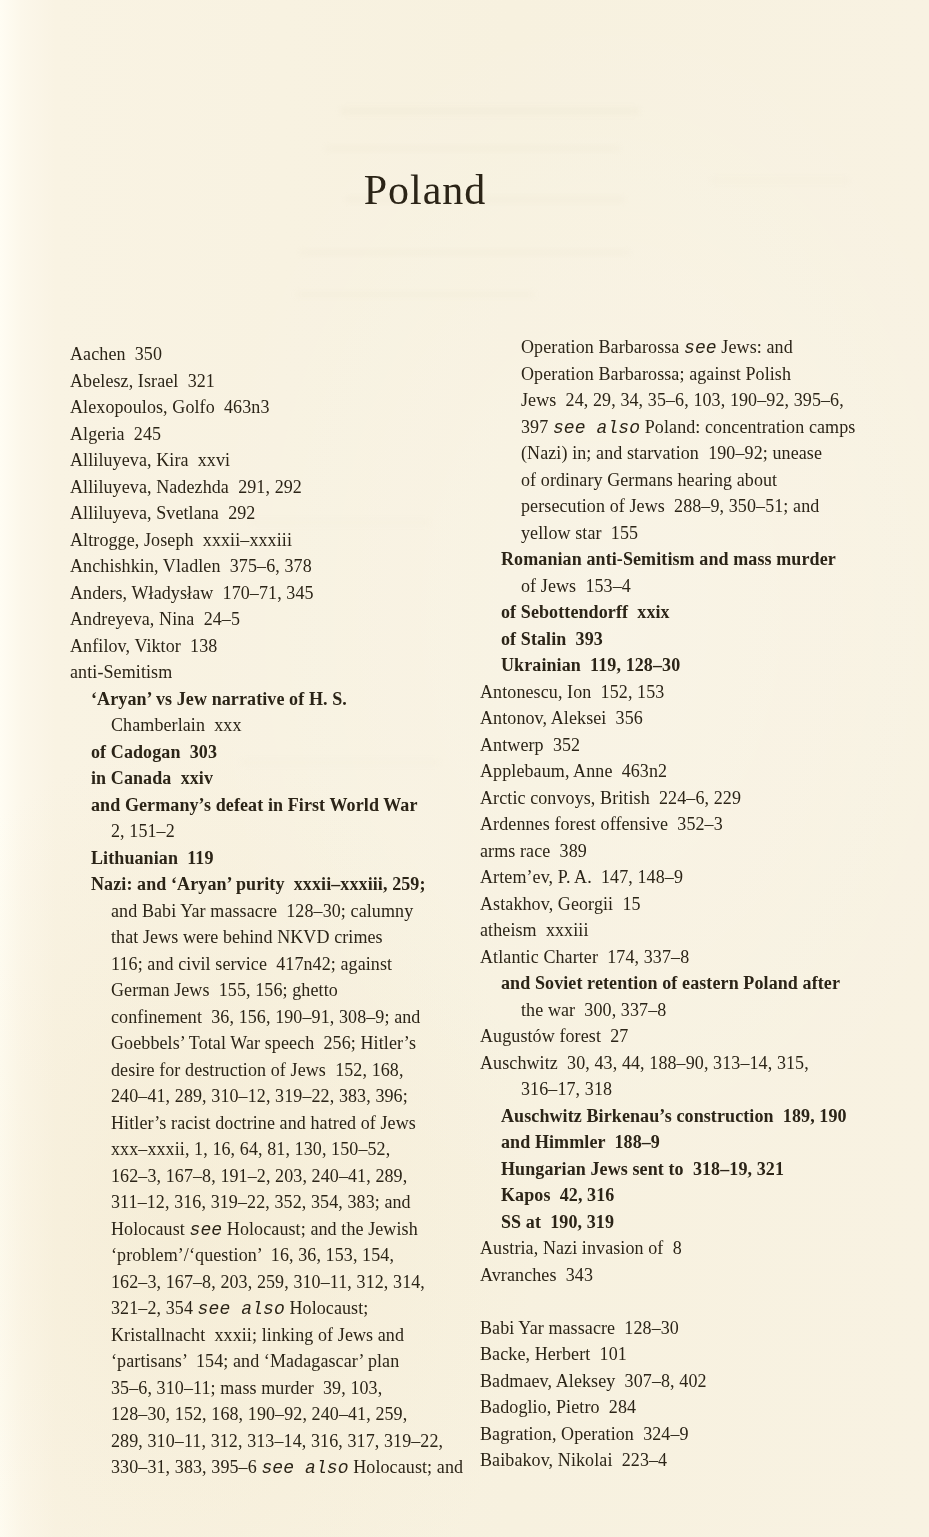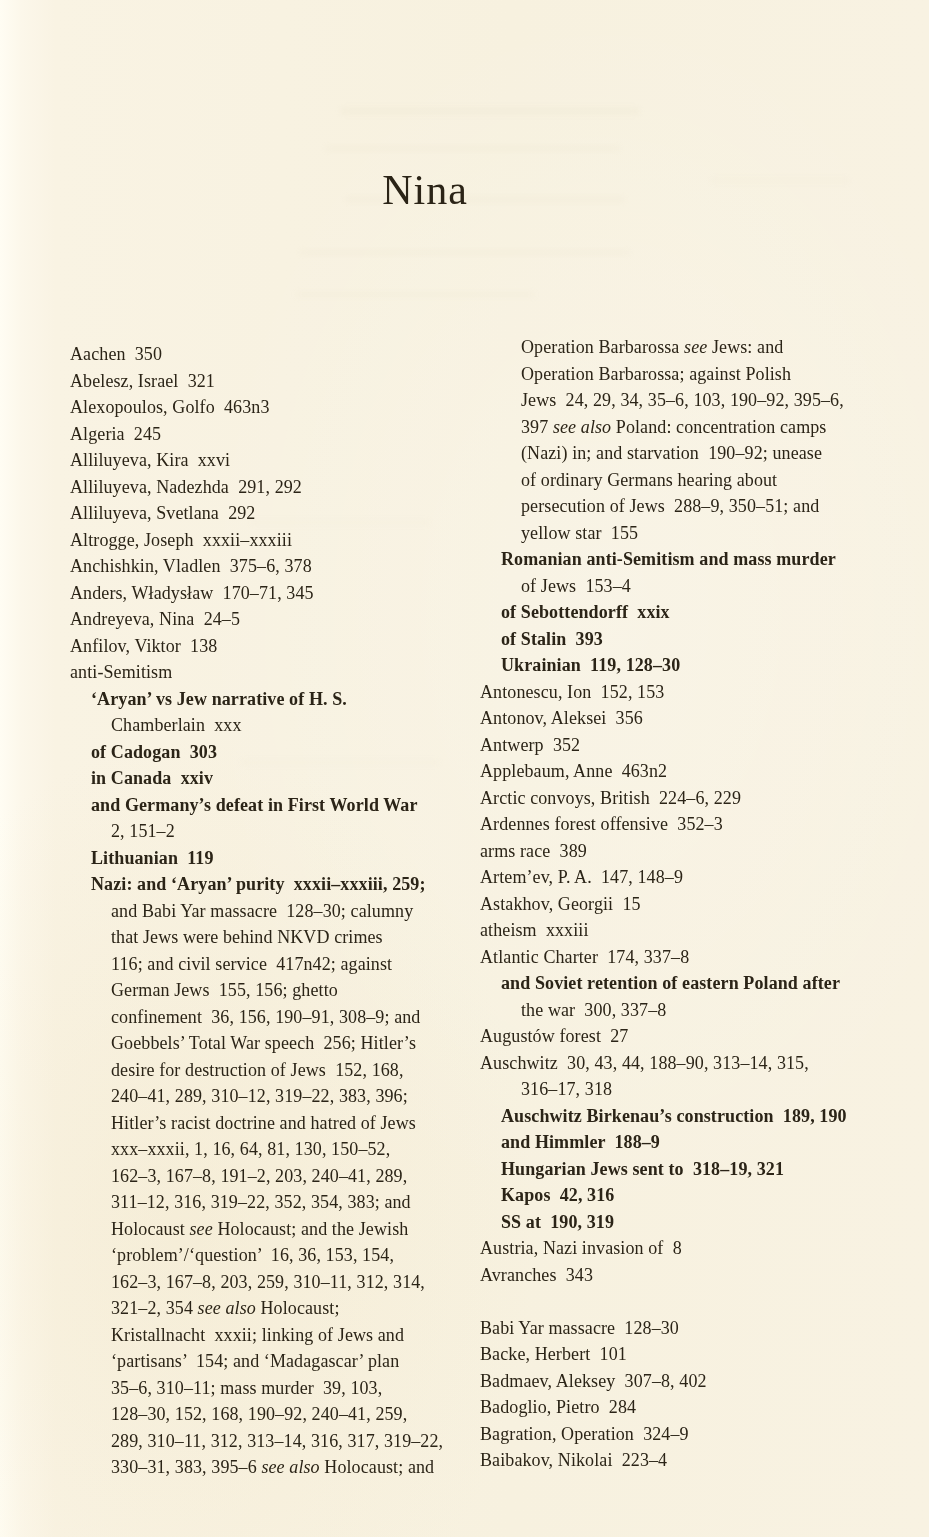--- a/index.html
+++ b/index.html
@@ -38,34 +38,34 @@
     line-height: 26.5px;
     white-space: pre;
     letter-spacing: 0.1px;
     margin-left: 23px;
   }
   .col-left  { left: 47px;  top: 341px; width: 410px; }
   .col-right { left: 457px; top: 334px; width: 440px; }
   .ln { height: 26.5px; }
   .i1 { padding-left: 21px; font-weight: bold; }
   .i2 { padding-left: 41px; }
-  .it { font-style: italic; }
+  .it { font-style: italic; font-family: Liberation Mono, monospace; }
 </style>
 </head>
 <body>
 
 <div class="page">
 
   <div class="ghost" style="left:340px; top:108px; width:300px; height:6px; opacity:.10;"></div>
   <div class="ghost" style="left:325px; top:146px; width:295px; height:5px; opacity:.08;"></div>
   <div class="ghost" style="left:345px; top:197px; width:280px; height:5px; opacity:.09;"></div>
   <div class="ghost" style="left:300px; top:250px; width:330px; height:5px; opacity:.08;"></div>
   <div class="ghost" style="left:295px; top:292px; width:240px; height:5px; opacity:.07;"></div>
   <div class="ghost" style="left:710px; top:178px; width:140px; height:5px; opacity:.06;"></div>
   <div class="ghost" style="left:250px; top:520px; width:180px; height:5px; opacity:.05;"></div>
   <div class="ghost" style="left:240px; top:760px; width:200px; height:5px; opacity:.05;"></div>
 
-  <div class="title">Nina</div>
+  <div class="title">Poland</div>
 
   <div class="col col-left"><div class="ln i0"><span>Aachen  350</span></div><div class="ln i0"><span>Abelesz, Israel  321</span></div><div class="ln i0"><span>Alexopoulos, Golfo  463n3</span></div><div class="ln i0"><span>Algeria  245</span></div><div class="ln i0"><span>Alliluyeva, Kira  xxvi</span></div><div class="ln i0"><span>Alliluyeva, Nadezhda  291, 292</span></div><div class="ln i0"><span>Alliluyeva, Svetlana  292</span></div><div class="ln i0"><span>Altrogge, Joseph  xxxii–xxxiii</span></div><div class="ln i0"><span>Anchishkin, Vladlen  375–6, 378</span></div><div class="ln i0"><span>Anders, Władysław  170–71, 345</span></div><div class="ln i0"><span>Andreyeva, Nina  24–5</span></div><div class="ln i0"><span>Anfilov, Viktor  138</span></div><div class="ln i0"><span>anti-Semitism</span></div><div class="ln i1"><span>‘Aryan’ vs Jew narrative of H. S.</span></div><div class="ln i2"><span>Chamberlain  xxx</span></div><div class="ln i1"><span>of Cadogan  303</span></div><div class="ln i1"><span>in Canada  xxiv</span></div><div class="ln i1"><span>and Germany’s defeat in First World War</span></div><div class="ln i2"><span>2, 151–2</span></div><div class="ln i1"><span>Lithuanian  119</span></div><div class="ln i1"><span>Nazi: and ‘Aryan’ purity  xxxii–xxxiii, 259;</span></div><div class="ln i2"><span>and Babi Yar massacre  128–30; calumny</span></div><div class="ln i2"><span>that Jews were behind NKVD crimes</span></div><div class="ln i2"><span>116; and civil service  417n42; against</span></div><div class="ln i2"><span>German Jews  155, 156; ghetto</span></div><div class="ln i2"><span>confinement  36, 156, 190–91, 308–9; and</span></div><div class="ln i2"><span>Goebbels’ Total War speech  256; Hitler’s</span></div><div class="ln i2"><span>desire for destruction of Jews  152, 168,</span></div><div class="ln i2"><span>240–41, 289, 310–12, 319–22, 383, 396;</span></div><div class="ln i2"><span>Hitler’s racist doctrine and hatred of Jews</span></div><div class="ln i2"><span>xxx–xxxii, 1, 16, 64, 81, 130, 150–52,</span></div><div class="ln i2"><span>162–3, 167–8, 191–2, 203, 240–41, 289,</span></div><div class="ln i2"><span>311–12, 316, 319–22, 352, 354, 383; and</span></div><div class="ln i2"><span>Holocaust </span><span class="it">see</span><span> Holocaust; and the Jewish</span></div><div class="ln i2"><span>‘problem’/‘question’  16, 36, 153, 154,</span></div><div class="ln i2"><span>162–3, 167–8, 203, 259, 310–11, 312, 314,</span></div><div class="ln i2"><span>321–2, 354 </span><span class="it">see also</span><span> Holocaust;</span></div><div class="ln i2"><span>Kristallnacht  xxxii; linking of Jews and</span></div><div class="ln i2"><span>‘partisans’  154; and ‘Madagascar’ plan</span></div><div class="ln i2"><span>35–6, 310–11; mass murder  39, 103,</span></div><div class="ln i2"><span>128–30, 152, 168, 190–92, 240–41, 259,</span></div><div class="ln i2"><span>289, 310–11, 312, 313–14, 316, 317, 319–22,</span></div><div class="ln i2"><span>330–31, 383, 395–6 </span><span class="it">see also</span><span> Holocaust; and</span></div></div>
   <div class="col col-right"><div class="ln i2"><span>Operation Barbarossa </span><span class="it">see</span><span> Jews: and</span></div><div class="ln i2"><span>Operation Barbarossa; against Polish</span></div><div class="ln i2"><span>Jews  24, 29, 34, 35–6, 103, 190–92, 395–6,</span></div><div class="ln i2"><span>397 </span><span class="it">see also</span><span> Poland: concentration camps</span></div><div class="ln i2"><span>(Nazi) in; and starvation  190–92; unease</span></div><div class="ln i2"><span>of ordinary Germans hearing about</span></div><div class="ln i2"><span>persecution of Jews  288–9, 350–51; and</span></div><div class="ln i2"><span>yellow star  155</span></div><div class="ln i1"><span>Romanian anti-Semitism and mass murder</span></div><div class="ln i2"><span>of Jews  153–4</span></div><div class="ln i1"><span>of Sebottendorff  xxix</span></div><div class="ln i1"><span>of Stalin  393</span></div><div class="ln i1"><span>Ukrainian  119, 128–30</span></div><div class="ln i0"><span>Antonescu, Ion  152, 153</span></div><div class="ln i0"><span>Antonov, Aleksei  356</span></div><div class="ln i0"><span>Antwerp  352</span></div><div class="ln i0"><span>Applebaum, Anne  463n2</span></div><div class="ln i0"><span>Arctic convoys, British  224–6, 229</span></div><div class="ln i0"><span>Ardennes forest offensive  352–3</span></div><div class="ln i0"><span>arms race  389</span></div><div class="ln i0"><span>Artem’ev, P. A.  147, 148–9</span></div><div class="ln i0"><span>Astakhov, Georgii  15</span></div><div class="ln i0"><span>atheism  xxxiii</span></div><div class="ln i0"><span>Atlantic Charter  174, 337–8</span></div><div class="ln i1"><span>and Soviet retention of eastern Poland after</span></div><div class="ln i2"><span>the war  300, 337–8</span></div><div class="ln i0"><span>Augustów forest  27</span></div><div class="ln i0"><span>Auschwitz  30, 43, 44, 188–90, 313–14, 315,</span></div><div class="ln i2"><span>316–17, 318</span></div><div class="ln i1"><span>Auschwitz Birkenau’s construction  189, 190</span></div><div class="ln i1"><span>and Himmler  188–9</span></div><div class="ln i1"><span>Hungarian Jews sent to  318–19, 321</span></div><div class="ln i1"><span>Kapos  42, 316</span></div><div class="ln i1"><span>SS at  190, 319</span></div><div class="ln i0"><span>Austria, Nazi invasion of  8</span></div><div class="ln i0"><span>Avranches  343</span></div><div class="ln i0"></div><div class="ln i0"><span>Babi Yar massacre  128–30</span></div><div class="ln i0"><span>Backe, Herbert  101</span></div><div class="ln i0"><span>Badmaev, Aleksey  307–8, 402</span></div><div class="ln i0"><span>Badoglio, Pietro  284</span></div><div class="ln i0"><span>Bagration, Operation  324–9</span></div><div class="ln i0"><span>Baibakov, Nikolai  223–4</span></div></div>
 
 </div>
 
 </body></html>

